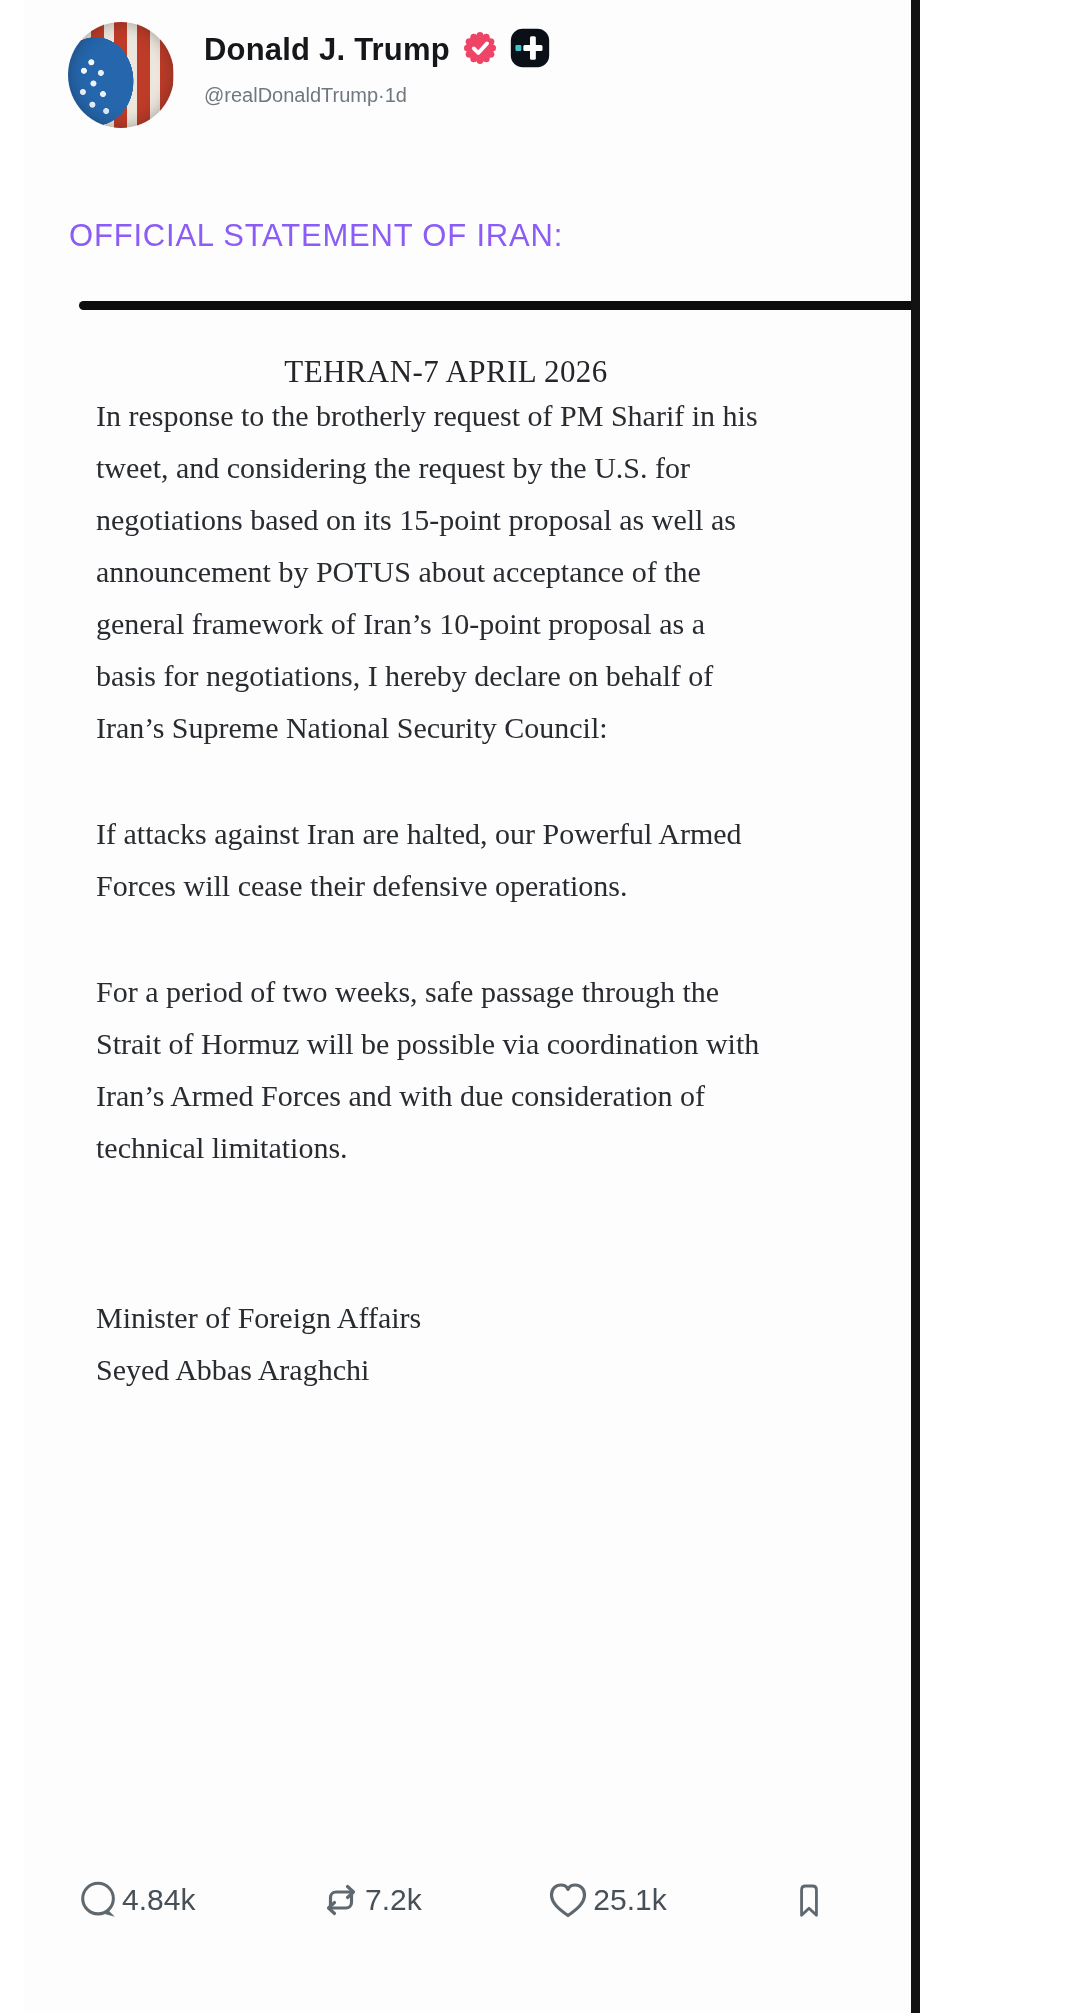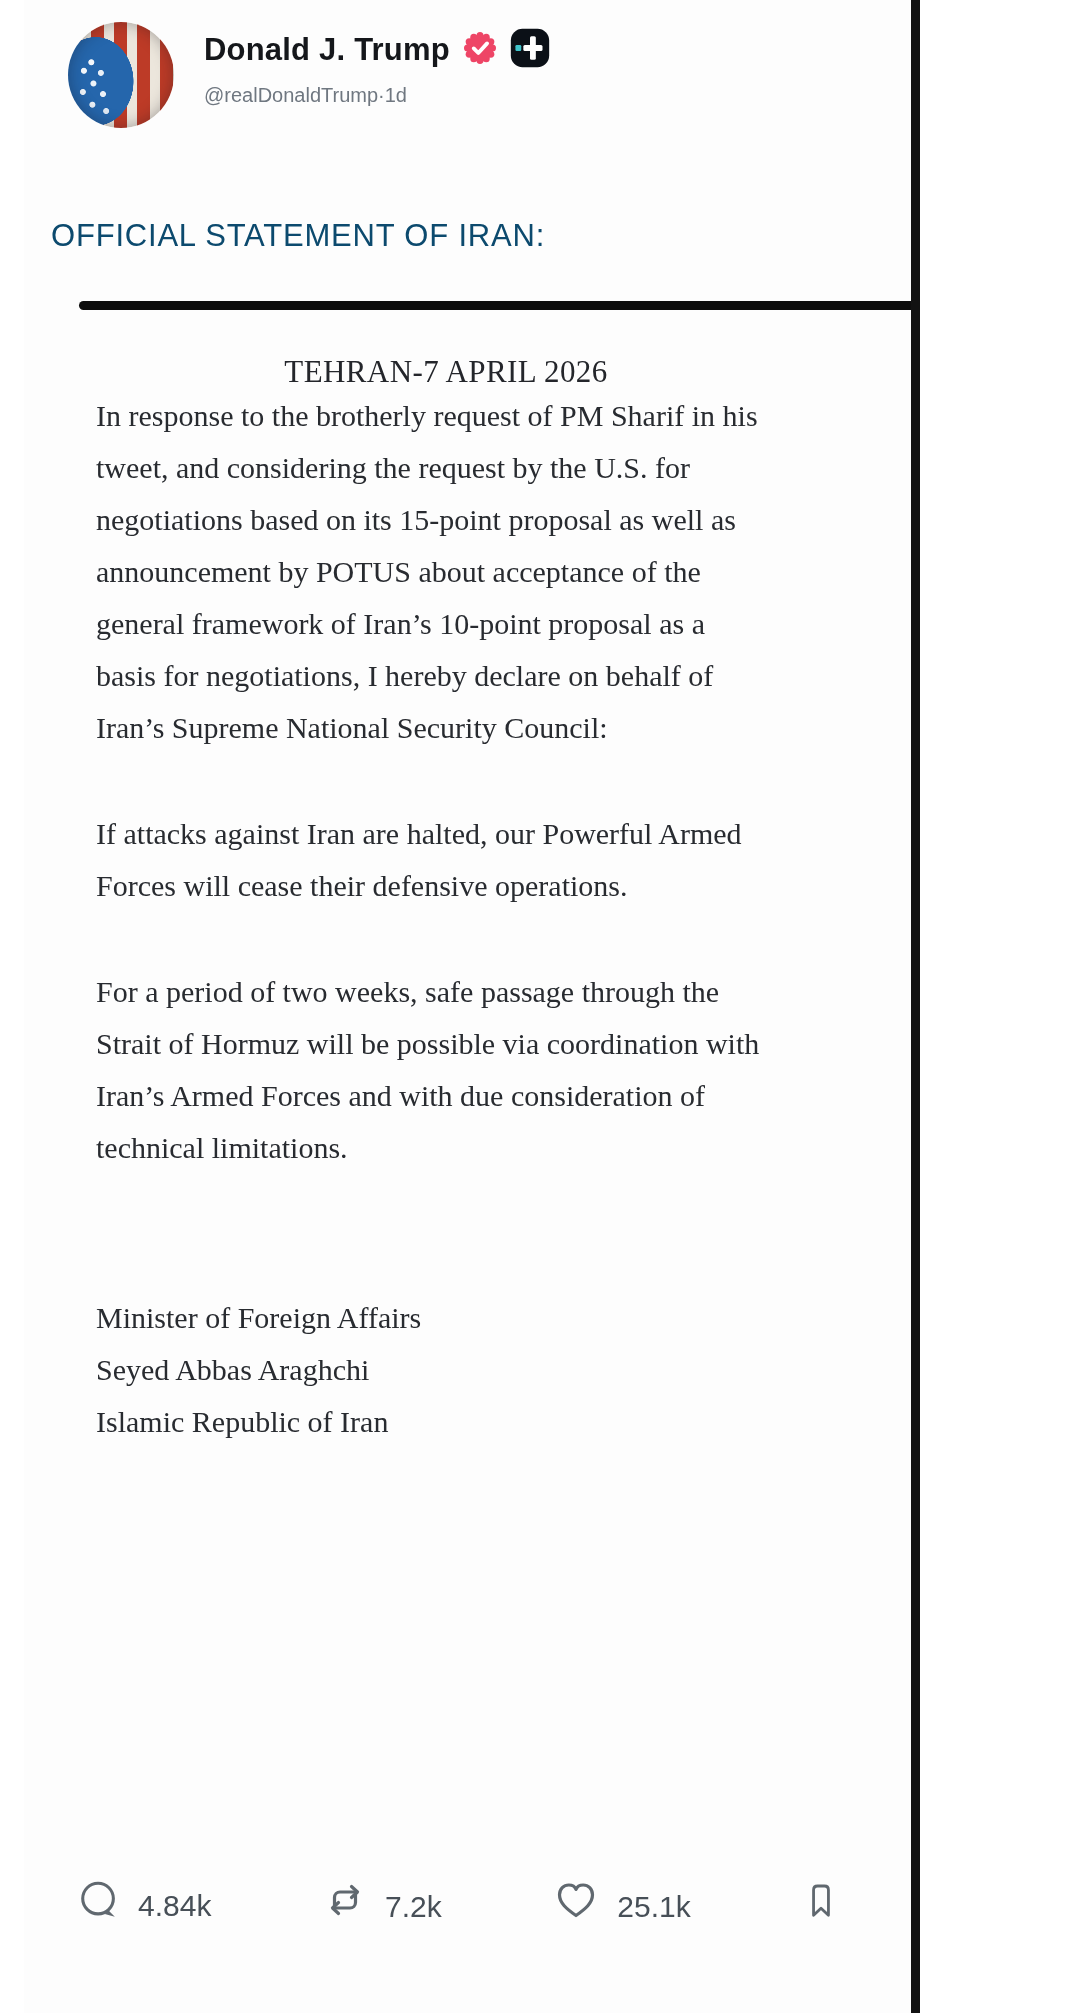--- a/index.html
+++ b/index.html
@@ -35,22 +35,22 @@
     box-shadow: inset 0 0 16px rgba(20,20,30,.35);
   }
   .header-text { margin-left:30px; padding-top:6px; }
   .name-row { display:flex; align-items:center; gap:10px; height:44px; }
   .display-name { font-size:31px; font-weight:700; color:#15171b; letter-spacing:.2px; }
   .badge { display:inline-block; }
   .handle-row { margin-top:12px; font-size:20px; color:#6f7780; display:flex; }
 
   
   .statement-label {
-    position:absolute; top:218px; left:27px;
-    font-size:31px; color:#0c4a6e; letter-spacing:.8px; font-weight:400;
+    position:absolute; top:218px; left:45px;
+    font-size:31px; color:#8b5cf6; letter-spacing:.8px; font-weight:400;
   }
 
   
   .rule {
     position:absolute; top:301px; left:55px;
     width:968px; height:9px; border-radius:5px;
     background:#0d0d0d;
   }
   .document-body {
     position:absolute; top:354px; left:72px; width:700px;
@@ -67,21 +67,21 @@
   }
   .para.first { margin-top:58px; }
   .signature { margin-top:118px; font-size:30px; line-height:52px; }
 
   
   .footer {
     position:absolute; top:1876px; left:0; width:1072px;
     display:flex; align-items:center; justify-content:space-between;
     padding:0 86px 0 52px;
   }
-  .action { display:flex; align-items:flex-end; gap:16px; cursor:pointer; }
+  .action { display:flex; align-items:center; gap:0; cursor:pointer; }
   .count { font-size:30px; color:#474f57; }
   .aicon { display:flex; align-items:center; }
   .dots { display:flex; gap:14px; align-items:center; padding:6px 0; }
   .dot-circle { width:10px; height:10px; border-radius:50%; background:#5d646d; }
 </style>
 </head>
 <body>
 
 <div class="screen">
 
@@ -141,21 +141,20 @@
 Iran’s Supreme National Security Council:</p>
     <p class="para">If attacks against Iran are halted, our Powerful Armed
 Forces will cease their defensive operations.</p>
     <p class="para">For a period of two weeks, safe passage through the
 Strait of Hormuz will be possible via coordination with
 Iran’s Armed Forces and with due consideration of
 technical limitations.</p>
     <div class="signature">
       <div>Minister of Foreign Affairs</div>
       <div>Seyed Abbas Araghchi</div>
-      <div>Islamic Republic of Iran</div>
     </div>
   </div>
 
   <div class="footer">
     <div class="action">
       <span class="aicon">
         <svg width="46" height="46" viewBox="0 0 48 48">
           <circle cx="23" cy="22.5" r="16" fill="none" stroke="#60686f" stroke-width="3.2"></circle>
           <path d="M33.5 34.5 L40.5 41.5 L30 38.5 Z" fill="#60686f"></path>
         </svg>

